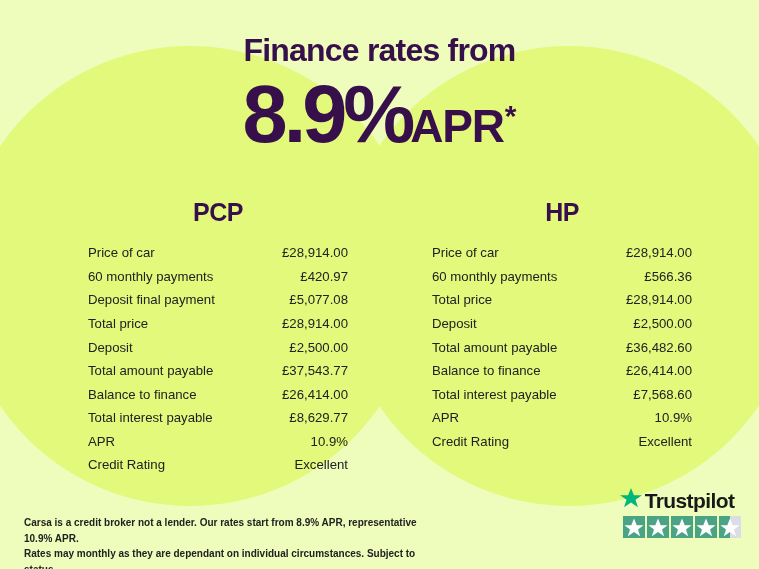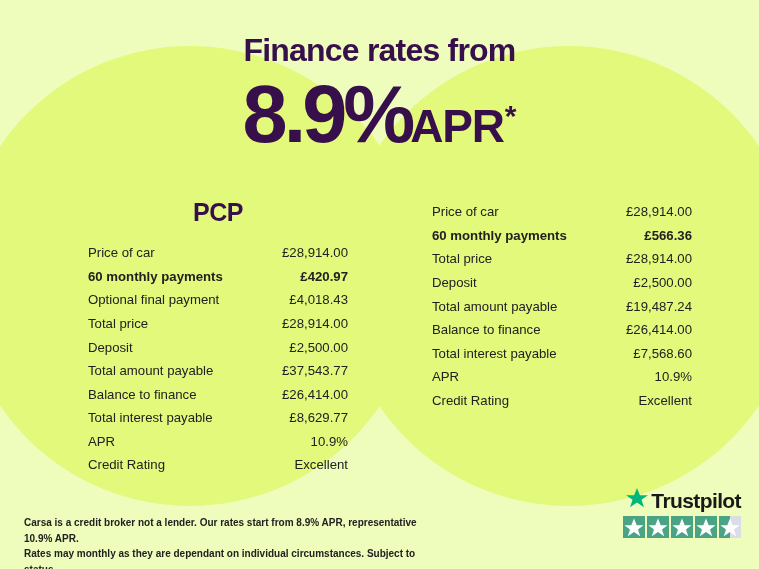--- a/index.html
+++ b/index.html
@@ -112,21 +112,21 @@
     display: flex;
     justify-content: space-between;
     align-items: baseline;
     font-size: 13.2px;
     line-height: 1;
     color: #232021;
     padding: 5.2px 0;
   }
   .row.bold .row-label,
   .row.bold .row-value {
-    font-weight: 700;
+    font-weight: 400;
   }
   .row-label { text-align: center; white-space: nowrap; }
   .row-value { text-align: center; white-space: nowrap; }
   
   #disclaimer {
     position: absolute;
     left: 24px;
     top: 515px;
     width: 410px;
     font-size: 10px;
@@ -138,21 +138,21 @@
   
   #trustpilot {
     position: absolute;
     right: 18px;
     top: 488px;
     width: 128px;
   }
   #tp-wordmark {
     display: flex;
     align-items: center;
-    justify-content: flex-end;
+    justify-content: center;
     gap: 3px;
     height: 24px;
   }
   #tp-logo-star { display: block; }
   #tp-name {
     font-size: 21px;
     font-weight: 700;
     letter-spacing: -0.6px;
     color: #191919;
     line-height: 1;
@@ -189,22 +189,22 @@
       <div class="rows" id="rows-pcp">
           <div class="row">
             <span class="row-label">Price of car</span>
             <span class="row-value">£28,914.00</span>
           </div>
           <div class="row bold">
             <span class="row-label">60 monthly payments</span>
             <span class="row-value">£420.97</span>
           </div>
           <div class="row">
-            <span class="row-label">Optional final payment</span>
-            <span class="row-value">£4,018.43</span>
+            <span class="row-label">Deposit final payment</span>
+            <span class="row-value">£5,077.08</span>
           </div>
           <div class="row">
             <span class="row-label">Total price</span>
             <span class="row-value">£28,914.00</span>
           </div>
           <div class="row">
             <span class="row-label">Deposit</span>
             <span class="row-value">£2,500.00</span>
           </div>
           <div class="row">
@@ -224,40 +224,41 @@
             <span class="row-value">10.9%</span>
           </div>
           <div class="row">
             <span class="row-label">Credit Rating</span>
             <span class="row-value">Excellent</span>
           </div>
         </div>
     </div>
 
     <div class="plan" id="plan-hp">
+      <h2 class="plan-title">HP</h2>
       <div class="rows" id="rows-hp">
           <div class="row">
             <span class="row-label">Price of car</span>
             <span class="row-value">£28,914.00</span>
           </div>
           <div class="row bold">
             <span class="row-label">60 monthly payments</span>
             <span class="row-value">£566.36</span>
           </div>
           <div class="row">
             <span class="row-label">Total price</span>
             <span class="row-value">£28,914.00</span>
           </div>
           <div class="row">
             <span class="row-label">Deposit</span>
             <span class="row-value">£2,500.00</span>
           </div>
           <div class="row">
             <span class="row-label">Total amount payable</span>
-            <span class="row-value">£19,487.24</span>
+            <span class="row-value">£36,482.60</span>
           </div>
           <div class="row">
             <span class="row-label">Balance to finance</span>
             <span class="row-value">£26,414.00</span>
           </div>
           <div class="row">
             <span class="row-label">Total interest payable</span>
             <span class="row-value">£7,568.60</span>
           </div>
           <div class="row">

